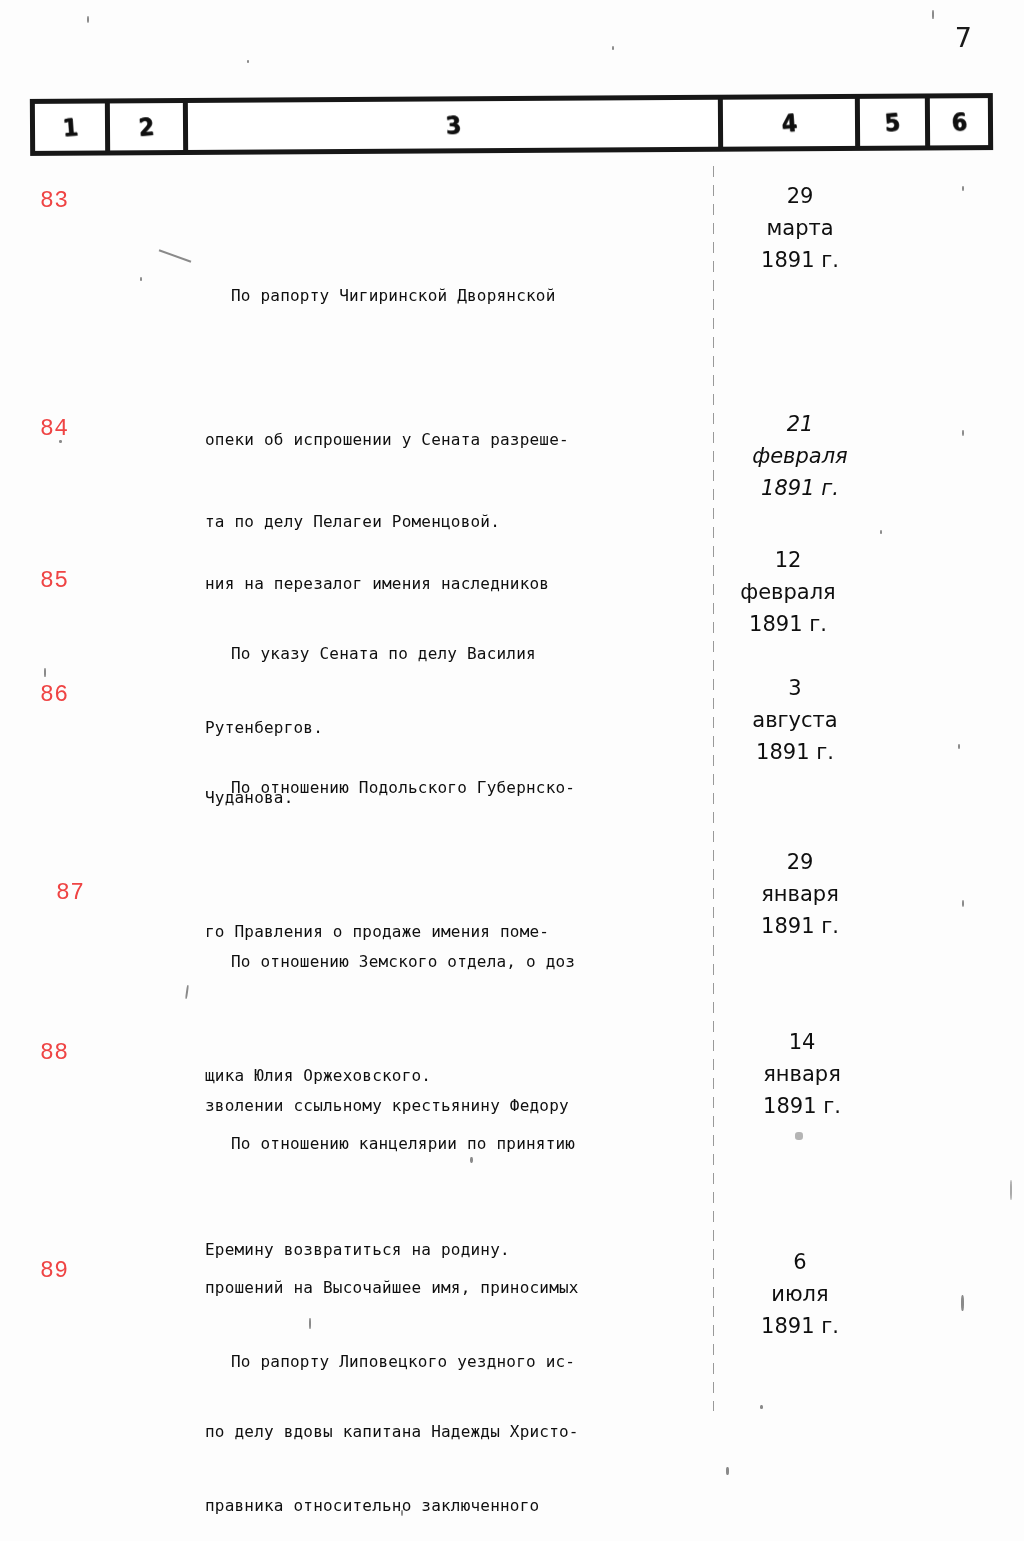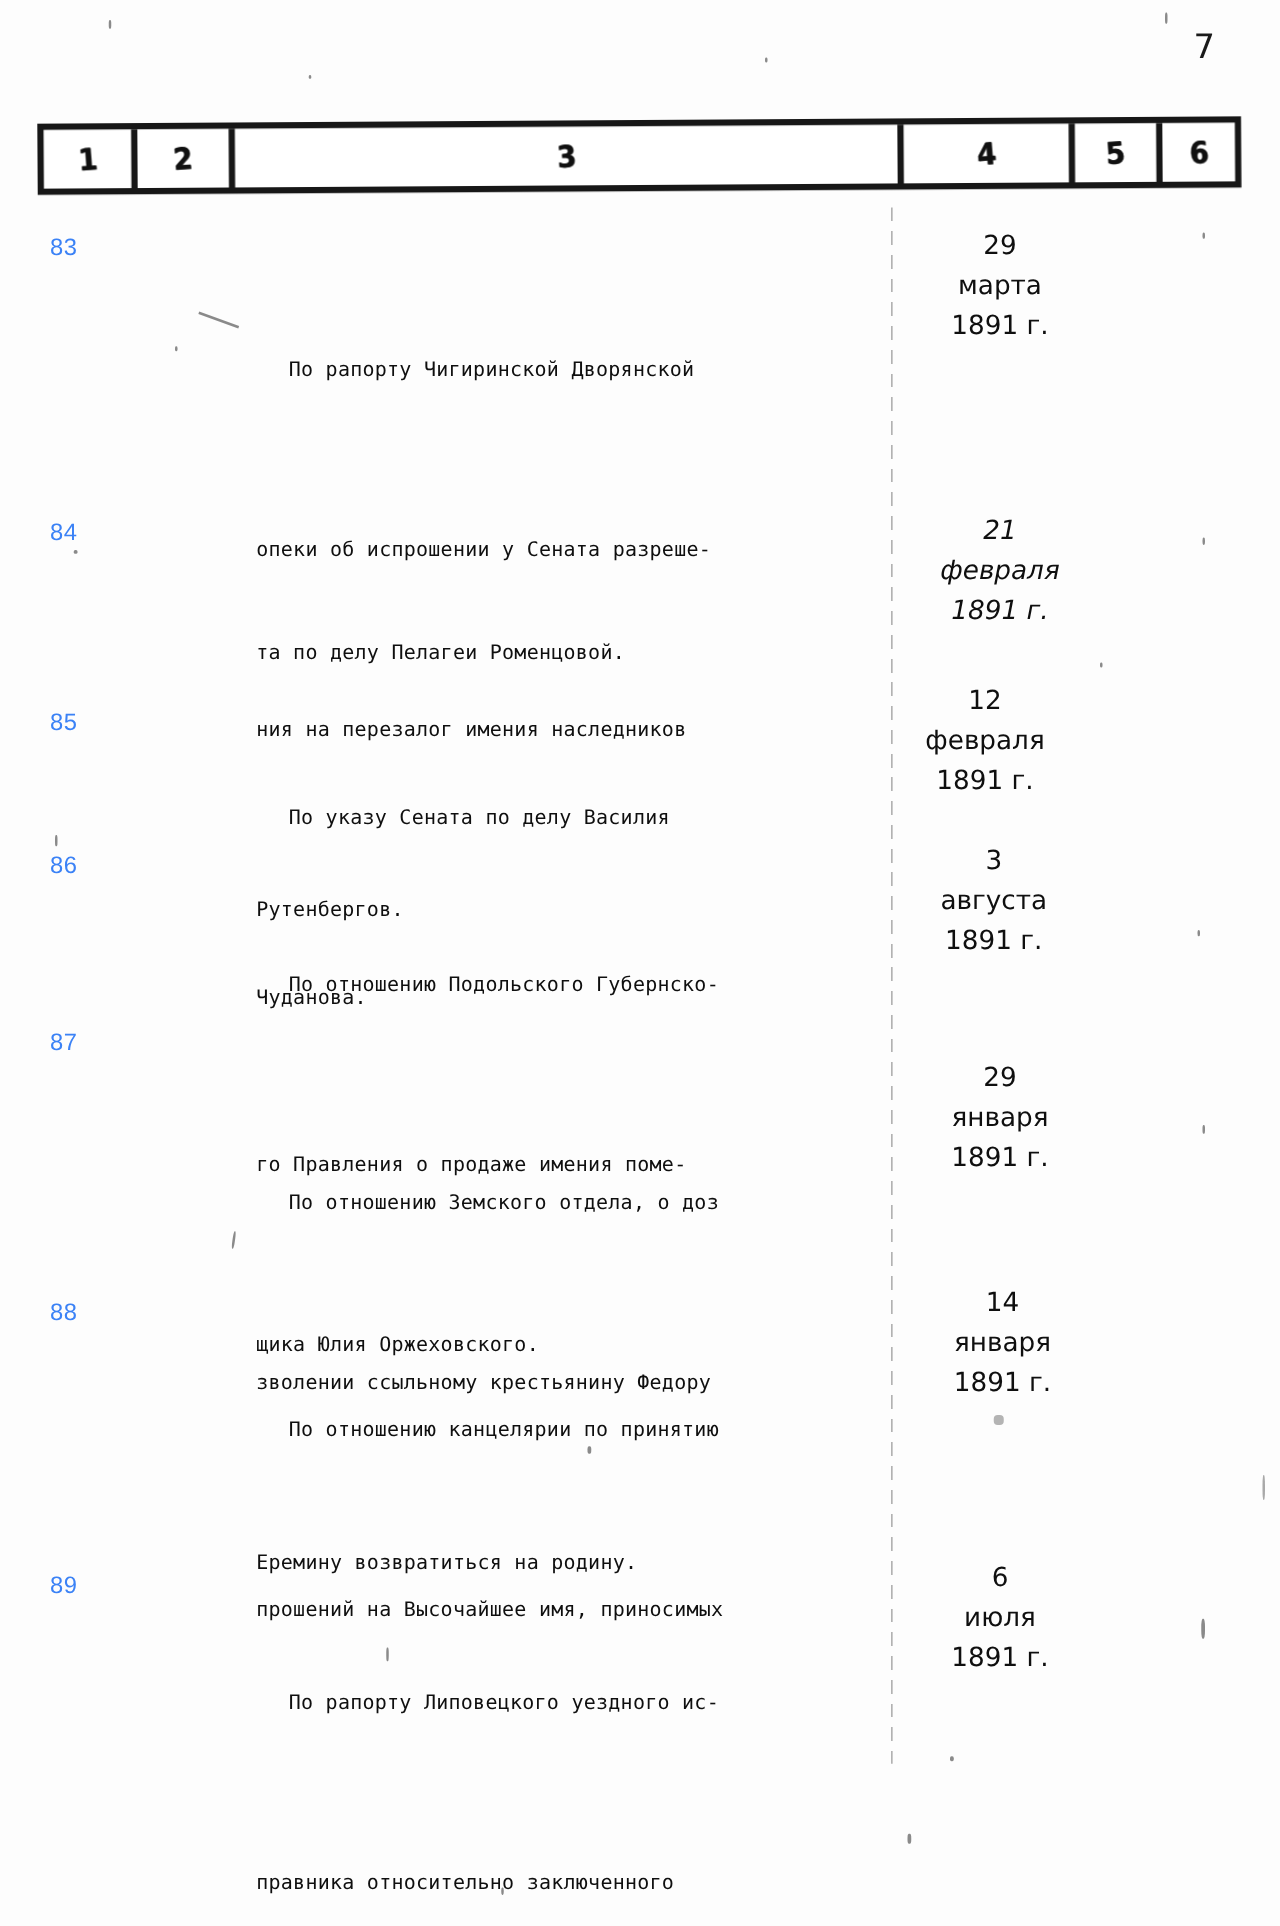--- a/index.html
+++ b/index.html
@@ -100,23 +100,23 @@
   }
 
   .row {
     position: relative;
     width: 1024px;
   }
 
   .rownum {
     position: absolute;
     left: 40px;
-    font-family: Liberation Sans, sans-serif;
-    font-size: 19px;
-    color: #3b82f6;
+    font-family: Liberation Mono, monospace;
+    font-size: 23px;
+    color: #ef4444;
     letter-spacing: 0.5px;
   }
 
   .descr {
     position: absolute;
     left: 205px;
     width: 520px;
     font-size: 16px;
     line-height: 48px;
     letter-spacing: 0.2px;
@@ -228,38 +228,39 @@
         <span class="ln">щика Юлия Оржеховского.</span>
       </div>
       <div class="date" style="left:695px; top:504px;">
         <span class="d-day">3</span>
         <span class="d-month">августа</span>
         <span class="d-year">1891 г.</span>
       </div>
     </div>
 
     <div class="row">
-      <div class="rownum" style="top:656px;">87</div>
+      <div class="rownum" style="top:712px;margin-left:16px;">87</div>
       <div class="descr" style="top:674px;">
         <span class="ln first">По отношению Земского отдела, о доз</span>
         <span class="ln">зволении ссыльному крестьянину Федору</span>
         <span class="ln">Еремину возвратиться на родину.</span>
       </div>
       <div class="date" style="left:700px; top:678px;">
         <span class="d-day">29</span>
         <span class="d-month">января</span>
         <span class="d-year">1891 г.</span>
       </div>
     </div>
 
     <div class="row">
       <div class="rownum" style="top:872px;">88</div>
       <div class="descr" style="top:856px;">
         <span class="ln first">По отношению канцелярии по принятию</span>
         <span class="ln">прошений на Высочайшее имя, приносимых</span>
+        <span class="ln">по делу вдовы капитана Надежды Христо-</span>
         
       </div>
       <div class="date" style="left:702px; top:858px;">
         <span class="d-day">14</span>
         <span class="d-month">января</span>
         <span class="d-year">1891 г.</span>
       </div>
     </div>
 
     <div class="row">

